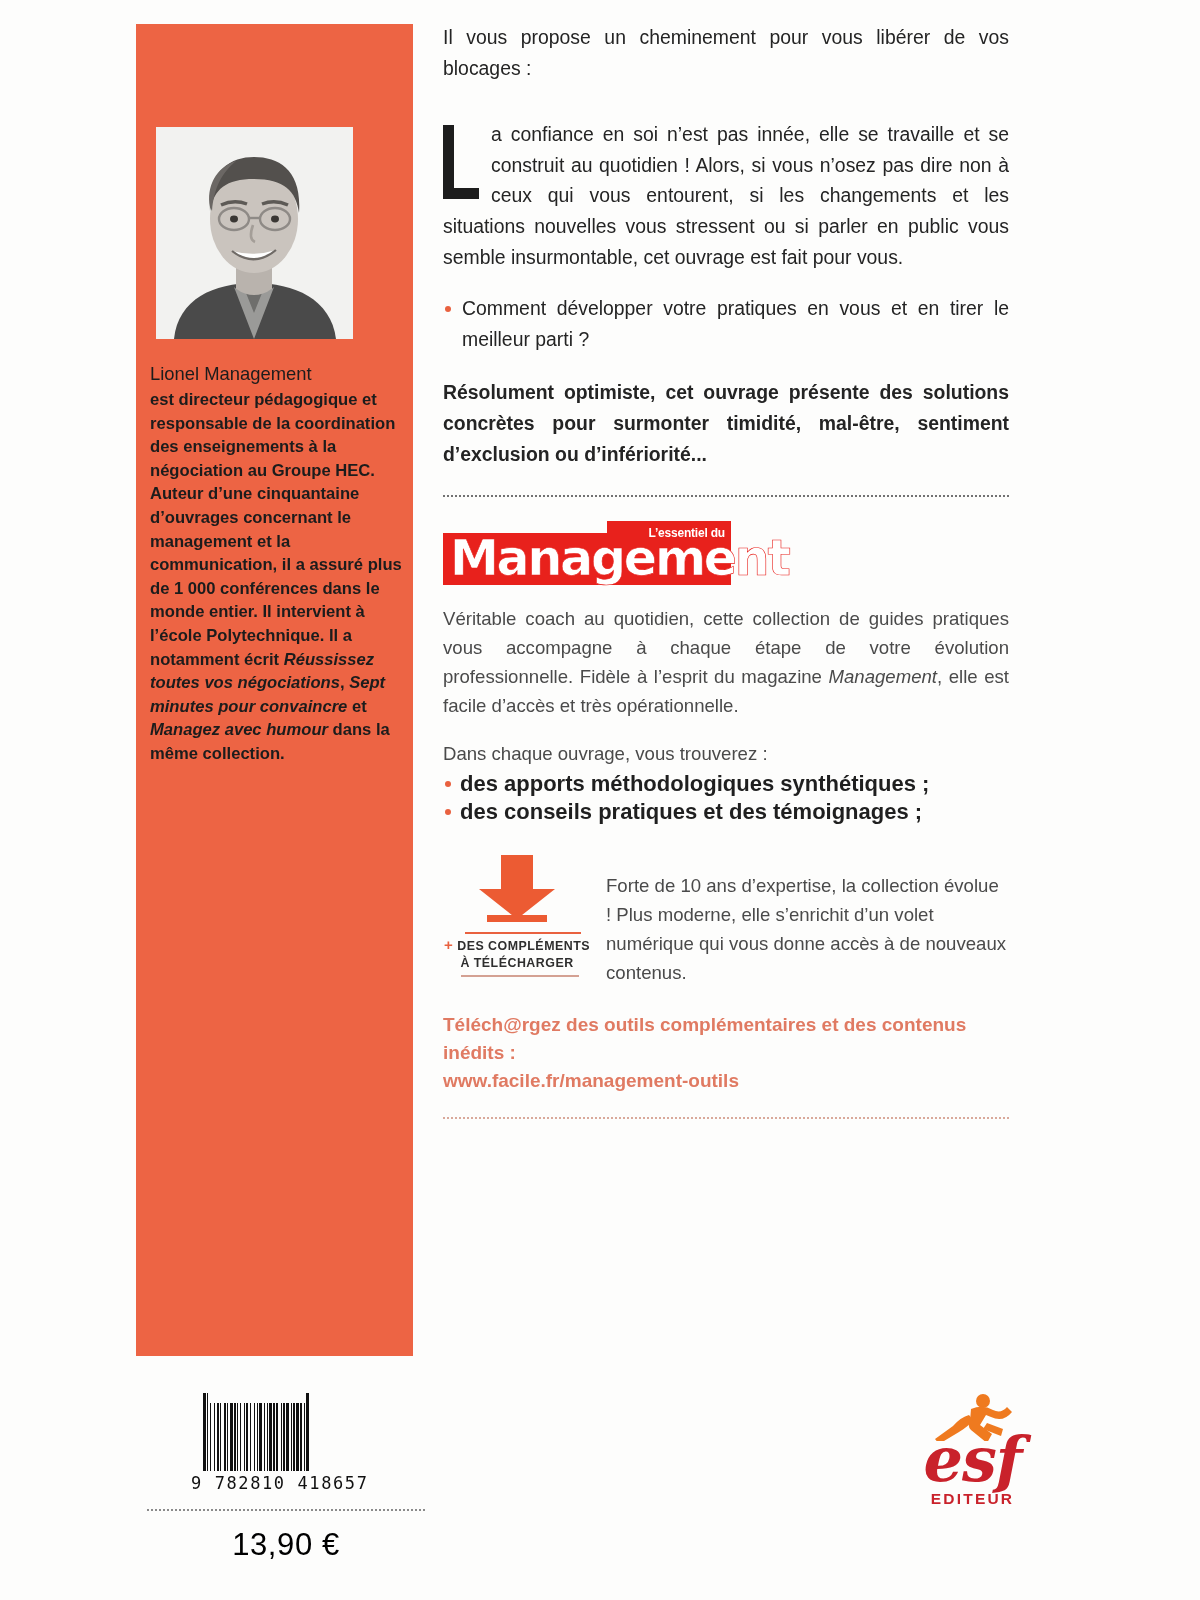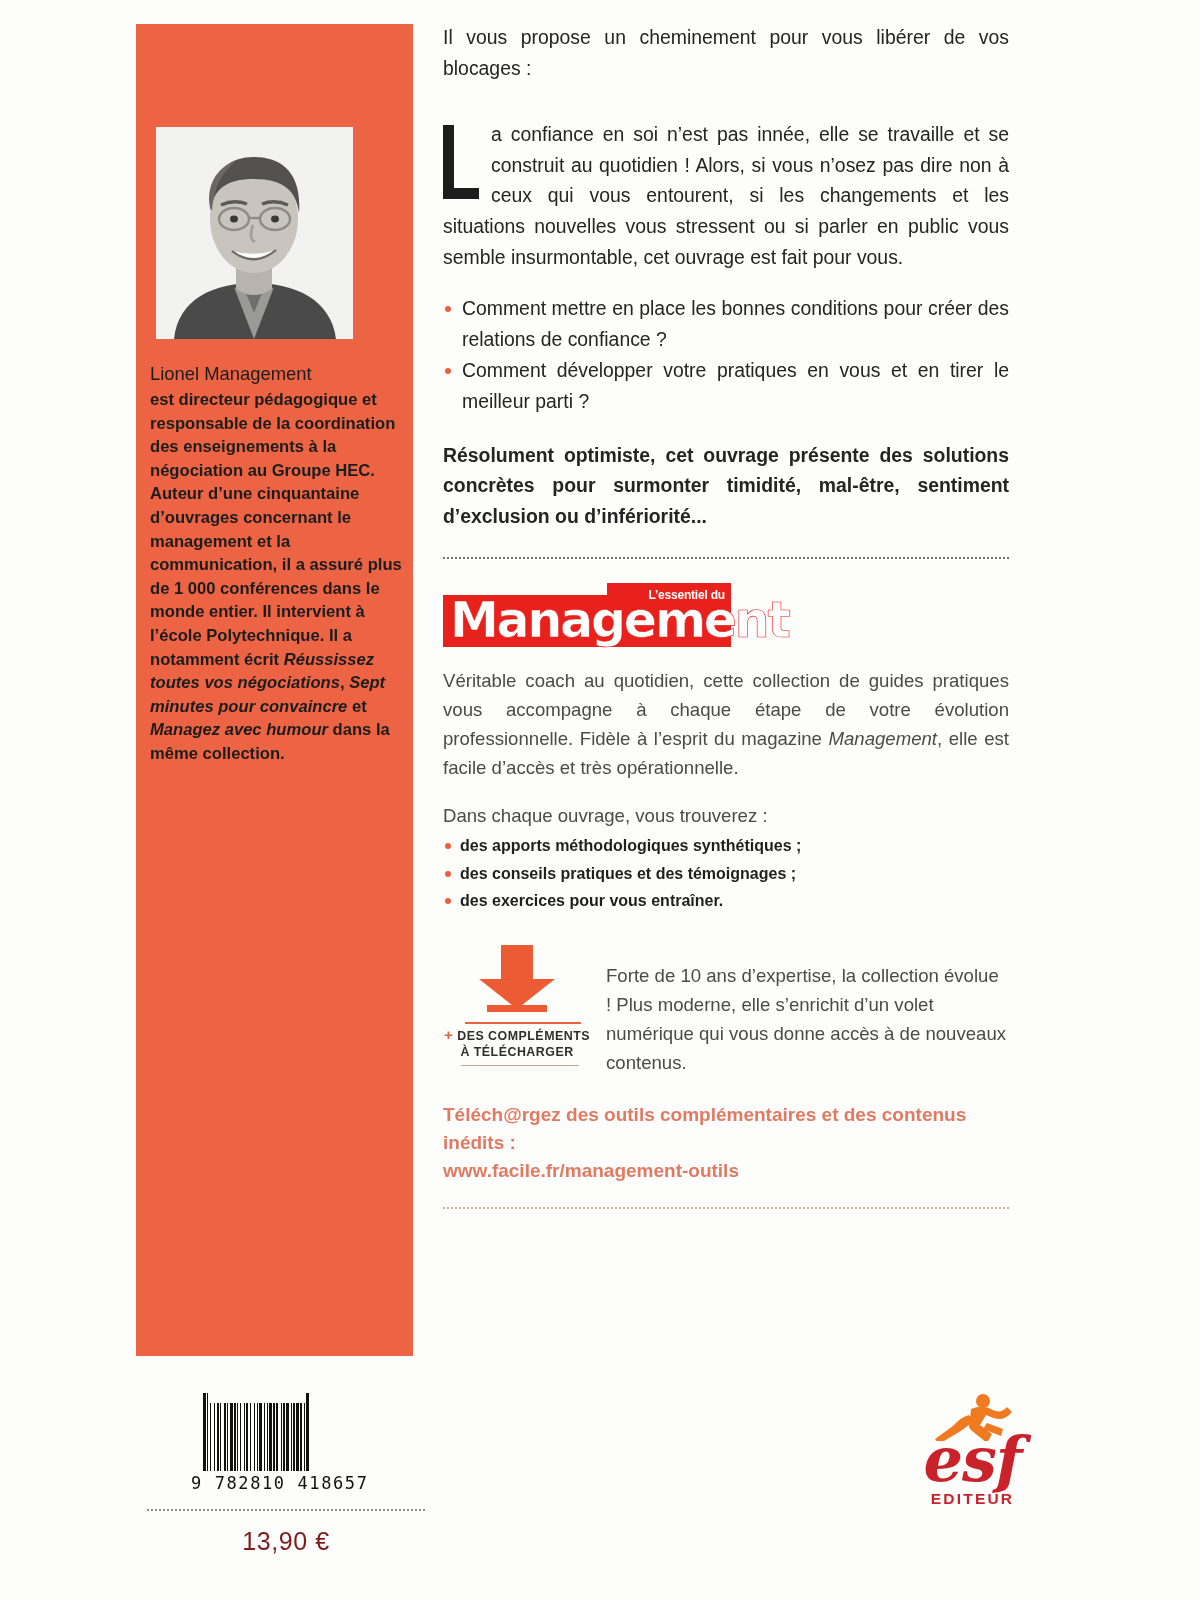--- a/index.html
+++ b/index.html
@@ -205,21 +205,21 @@
     color: #4a4a4a;
     font-size: 18.6px;
     line-height: 28px;
   }
 
   .bullets-bold { list-style: none; margin-top: 2px; }
   .bullets-bold li {
     position: relative;
     padding-left: 17px;
     color: #1f1f1f;
-    font-size: 16px;
+    font-size: 22px;
     line-height: 27.5px;
     font-weight: 700;
   }
   .bullets-bold li::before {
     content: "";
     position: absolute;
     left: 2px; top: 11px;
     width: 6px; height: 6px;
     border-radius: 50%;
     background: #e9613f;
@@ -314,22 +314,22 @@
     margin-top: 16px;
     width: 278px;
     margin-left: -38px;
     border-top: 2px dotted #8a8a8a;
   }
   .price {
     margin-top: 16px;
     width: 278px;
     margin-left: -38px;
     text-align: center;
-    font-size: 25px;
-    color: #7f1d1d;
+    font-size: 31px;
+    color: #000000;
     letter-spacing: 0.6px;
   }
 
   
   .esf-logo {
     position: absolute;
     left: 905px;
     top: 1393px;
     width: 135px;
     text-align: center;
@@ -406,21 +406,20 @@
 
     <div class="body-text para">Il vous propose un cheminement pour vous libérer de vos blocages :</div>
 
     <div class="body-text lead">
       <span class="dropcap"></span>
       <span>a confiance en soi n’est pas innée, elle se travaille et se construit au quotidien !</span>
       <span>Alors, si vous n’osez pas dire non à ceux qui vous entourent, si les changements et les situations nouvelles vous stressent ou si parler en public vous semble insurmontable, cet ouvrage est fait pour vous.</span>
     </div>
 
     <ul class="body-text bullets">
-      <li>Comment mettre en place les bonnes conditions pour créer des relations de confiance ?</li>
       <li>Comment développer votre pratiques en vous et en tirer le meilleur parti ?</li>
     </ul>
 
     <div class="body-text closing">Résolument optimiste, cet ouvrage présente des solutions concrètes pour surmonter timidité, mal-être, sentiment d’exclusion ou d’infériorité...</div>
 
     <div class="dotted-rule"></div>
 
     <div class="mgmt-logo">
       <div class="mgmt-bg"></div>
       <div class="mgmt-tag-bg"></div>
@@ -430,21 +429,20 @@
 
     <div class="mgmt-desc">
       <span>Véritable coach au quotidien, cette collection de guides pratiques vous accompagne à chaque étape de votre évolution professionnelle. Fidèle à l’esprit du magazine </span><i>Management</i><span>, elle est facile d’accès et très opérationnelle.</span>
     </div>
 
     <div class="trouverez">Dans chaque ouvrage, vous trouverez :</div>
 
     <ul class="bullets-bold">
       <li>des apports méthodologiques synthétiques ;</li>
       <li>des conseils pratiques et des témoignages ;</li>
-      <li>des exercices pour vous entraîner.</li>
     </ul>
 
     <div class="dl-block">
       <div class="dl-badge">
         <div class="dl-arrow">
           <svg width="92" height="76" viewBox="0 0 92 76">
             <path d="M30 2 h32 v34 h22 L46 66 L8 36 h22 Z" fill="#ec5b33"></path>
             <rect x="16" y="62" width="60" height="7" fill="#ec5b33"></rect>
           </svg>
         </div>

